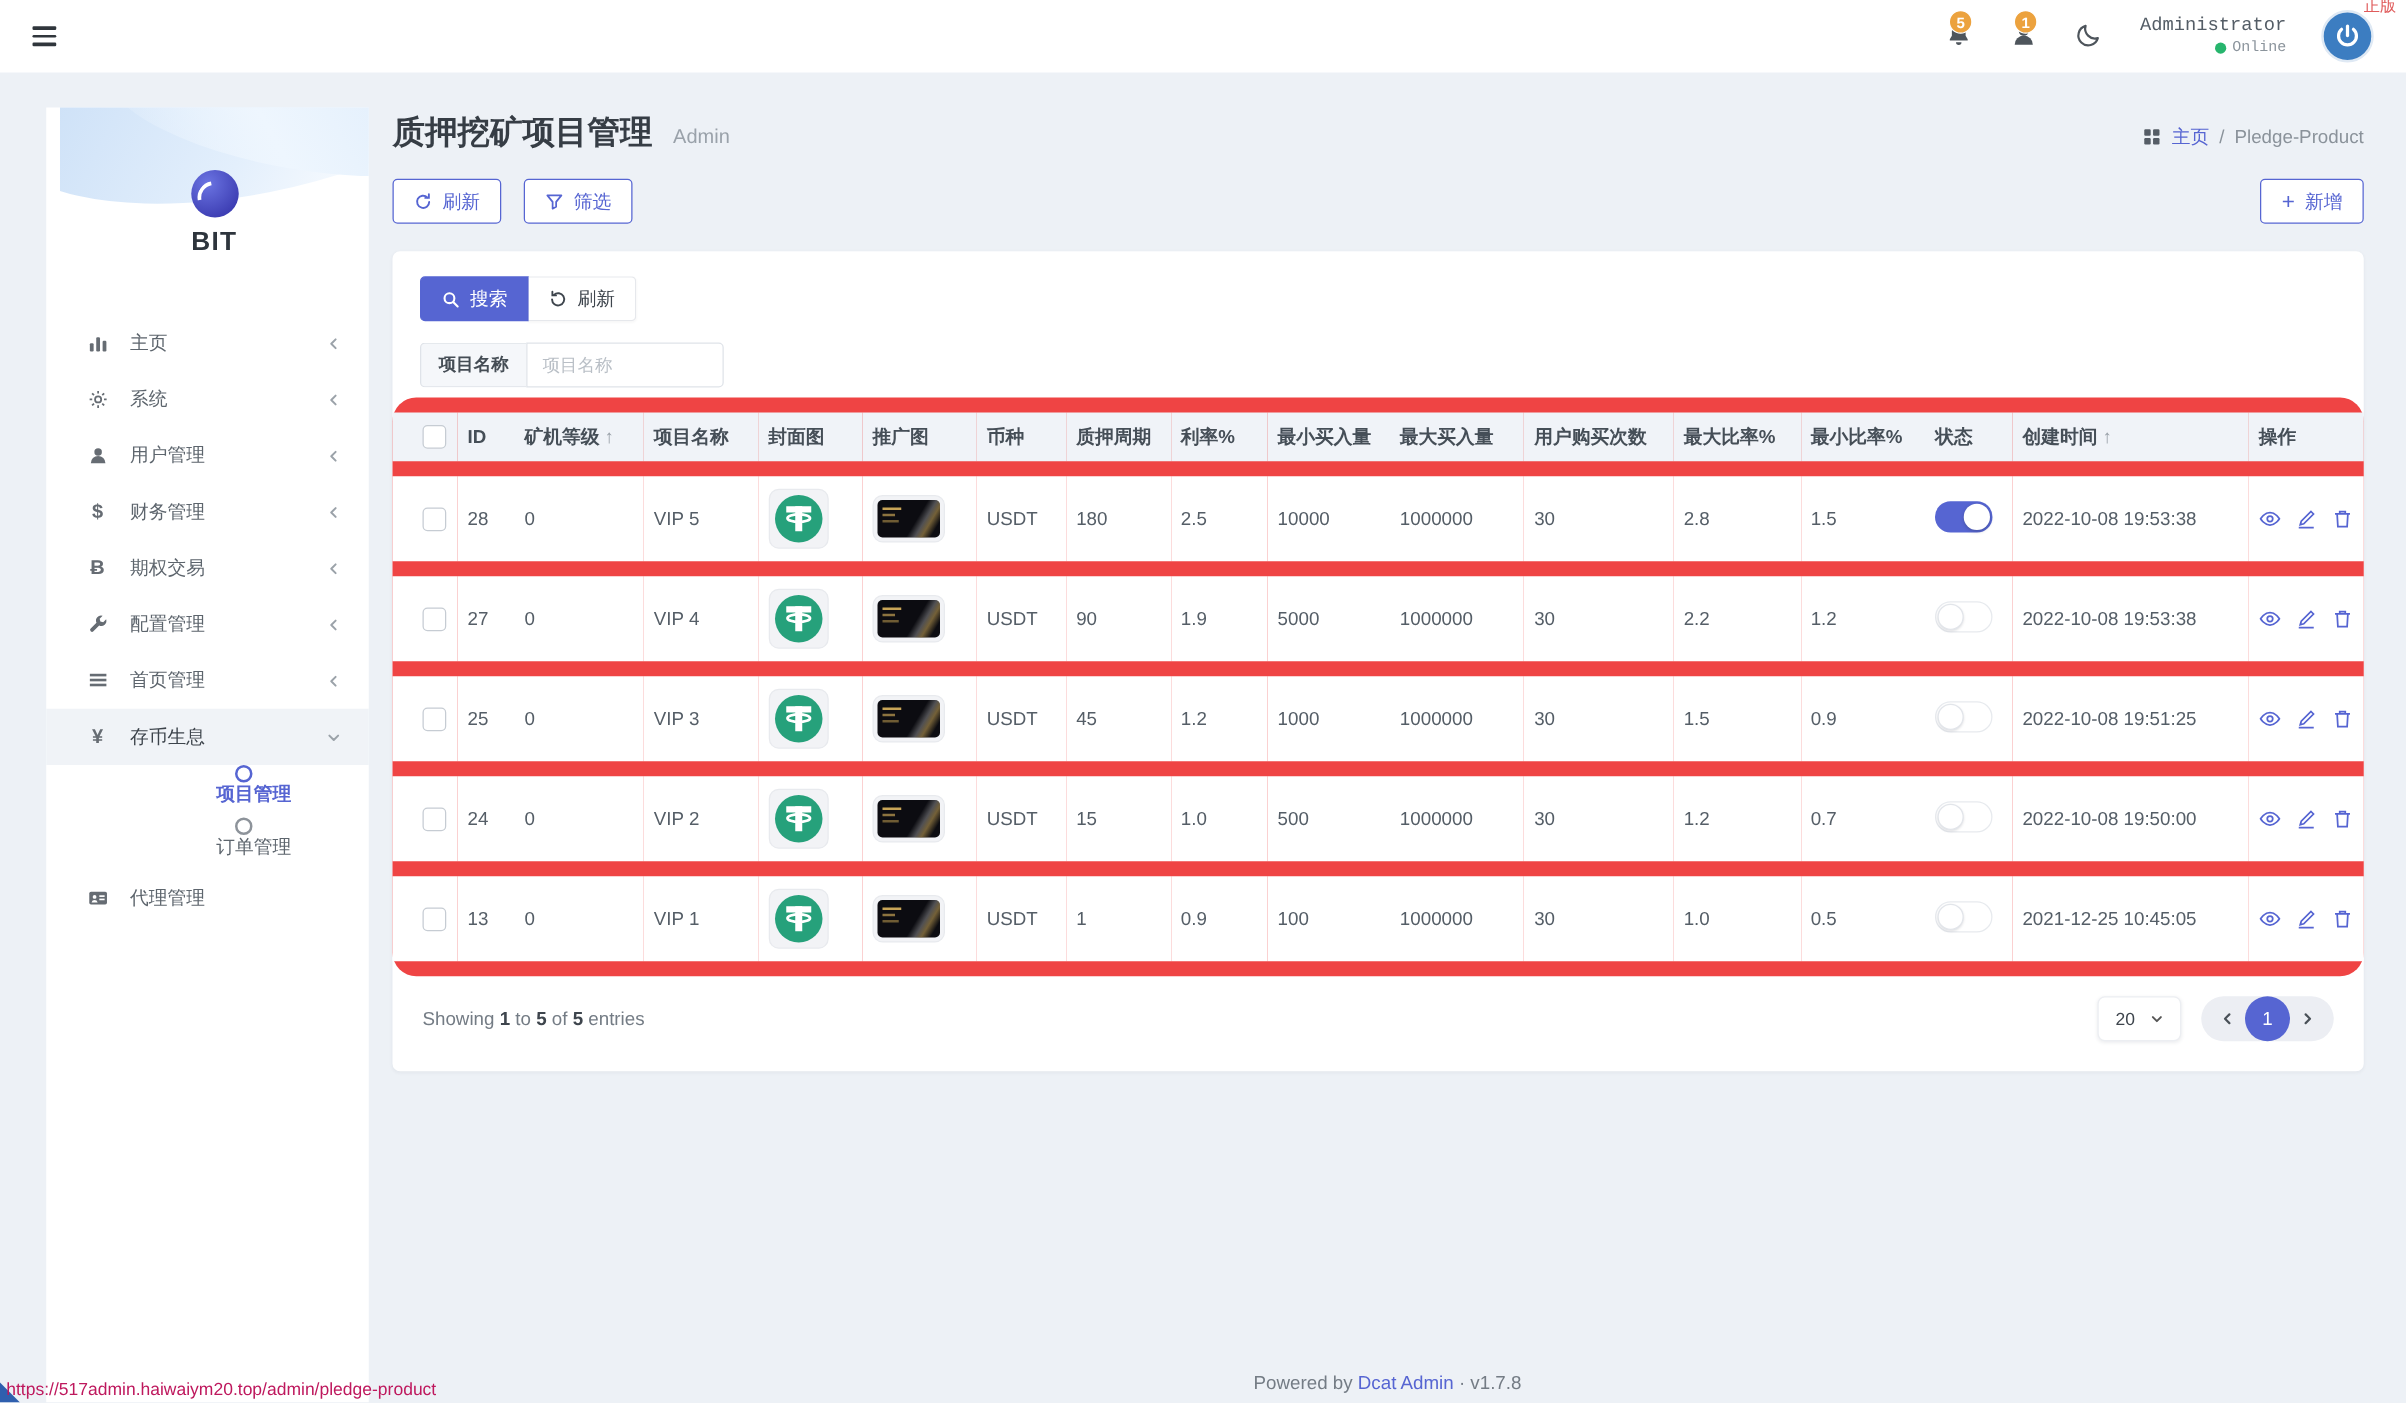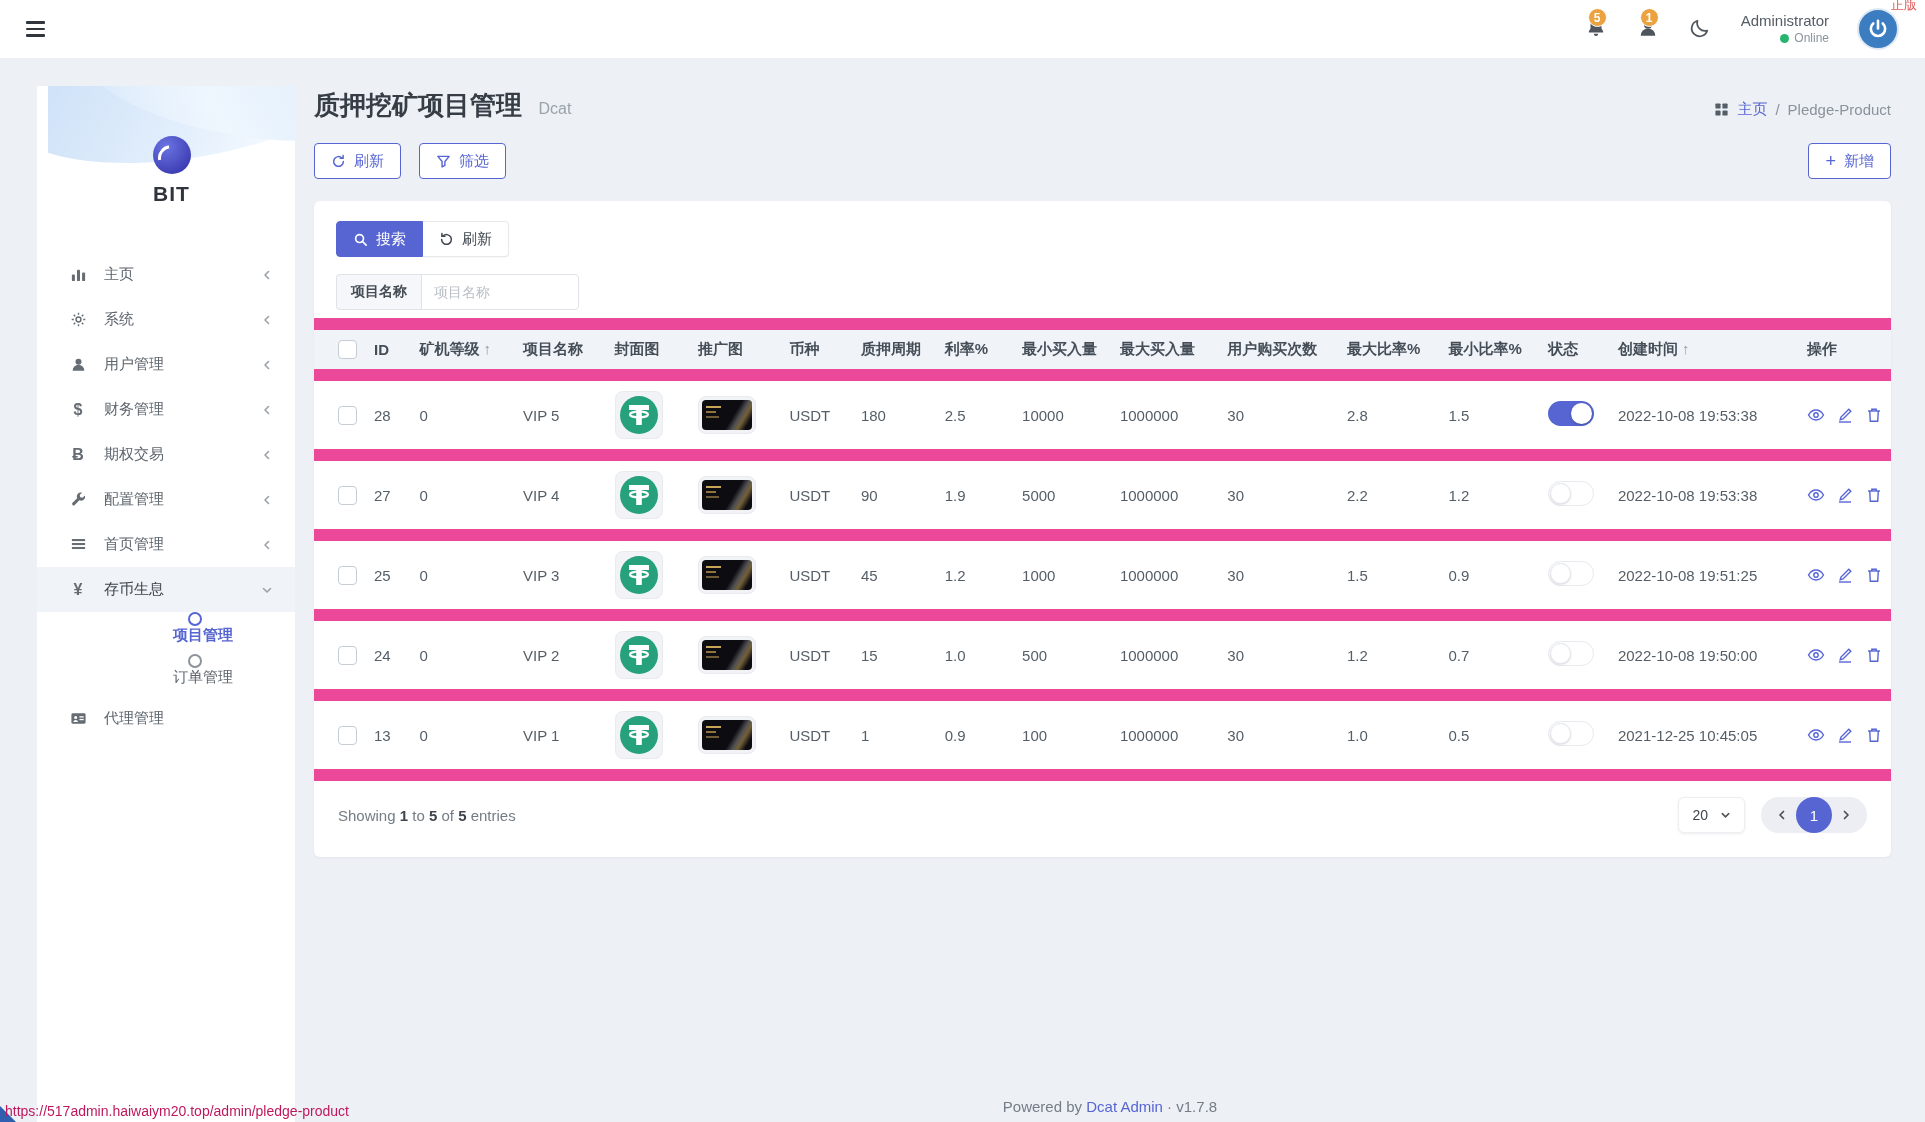--- a/index.html
+++ b/index.html
@@ -13,21 +13,21 @@
   .navbar { height:58px; background:#fff; display:flex; align-items:center;
     padding:0 26px; position:relative; z-index:3; }
   .ham { display:flex; flex-direction:column; gap:4px; cursor:pointer; }
   .ham span { width:19px; height:2.5px; background:#30363c; border-radius:1px; display:block; }
   .nav-right { margin-left:auto; display:flex; align-items:center; gap:28px; }
   .nav-icon { position:relative; color:#4e555c; width:24px; height:24px; cursor:pointer; }
   .nav-icon svg { width:22px; height:22px; }
   .badge { position:absolute; top:-9px; left:3px; background:#eca23e; color:#fff;
     font-size:12px; font-weight:bold; min-width:19px; height:19px; border-radius:50%;
     display:flex; align-items:center; justify-content:center; border:1px solid #fff; }
-  .user-meta { text-align:right; line-height:1.25; }
+  .user-meta { text-align:right; line-height:1.25;font-family:Liberation Mono, monospace; }
   .uname { font-size:15px; color:#545d66; }
   .ustatus { font-size:12px; color:#8b949c; display:flex; align-items:center; gap:5px; justify-content:flex-end; }
   .dot { width:9px; height:9px; border-radius:50%; background:#27b56d; display:inline-block; }
   .avatar { width:42px; height:42px; border-radius:50%; background:#3c7dc1; display:flex;
     align-items:center; justify-content:center; cursor:pointer; border:2px solid #dfe9f4; }
   .avatar svg { width:26px; height:26px; }
   .watermark { position:absolute; top:-4px; right:8px; color:#e05b5b; font-size:13px; }
   
   .layout { display:flex; height:1064px; }
   .sidebar { width:258px; margin-left:37px; margin-top:28px; background:#fff; height:1036px;
@@ -75,21 +75,21 @@
   .btn-primary { background:#5665d2; border:1px solid #5665d2; color:#fff; border-radius:4px 0 0 4px; }
   .btn-plain { background:#fff; border:1px solid #e6e8ec; border-left:none; color:#3e454d; border-radius:0 4px 4px 0; box-shadow:0 1px 2px rgba(0,0,0,.03); }
   .form-row { padding:17px 22px 20px; }
   .input-group { display:inline-flex; height:36px; }
   .ig-label { background:#f5f7fa; border:1px solid #dfe3e9; border-right:none; border-radius:4px 0 0 4px;
     padding:0 14px; display:flex; align-items:center; font-size:14px; font-weight:bold; color:#454d55; }
   .ig-input { width:158px; border:1px solid #dfe3e9; border-radius:0 4px 4px 0; padding:0 12px;
     font-size:14px; color:#454d55; outline:none; font-family:inherit; }
   .ig-input::placeholder { color:#b9bfc6; }
   
-  table { width:100%; border-collapse:separate; border-spacing:0 12px; background:#ec4899; margin-top:-12px; }
+  table { width:100%; border-collapse:separate; border-spacing:0 12px; background:#ef4444; margin-top:-12px;border-radius:19px; }
   thead th { font-size:15px; font-weight:bold; color:#454e57; text-align:left; padding:10px 8px;
     background:#f0f3f8; white-space:nowrap; }
   thead th:first-child { padding-left:24px; }
   .sort { color:#98a0a8; font-weight:normal; margin-left:4px; }
   tbody td { background:#fff; padding:10px 8px; font-size:15px; color:#555e67; vertical-align:middle; white-space:nowrap; }
   tbody td:first-child { padding-left:24px; }
   .cbx { width:19px; height:19px; border:1px solid #c6ccd3; border-radius:4px; background:#fff; cursor:pointer; }
   .img-frame { display:inline-flex; padding:3px; background:#f2f3f6; border:1px solid #e8eaee; border-radius:8px; }
   .tether { width:40px; height:40px; display:block; }
   .promo-card { width:50px; height:30px; background:#0c0c11; border-radius:4px; position:relative; overflow:hidden; }
@@ -303,21 +303,21 @@
           </span>
         <span>代理管理</span>
       </div>
     </nav>
   </aside>
 
   <main>
     <div class="page-head">
       <div class="title-wrap">
         <h1>质押挖矿项目管理</h1>
-        <span class="subtitle">Dcat</span>
+        <span class="subtitle">Admin</span>
       </div>
       <div class="breadcrumb">
         <span class="crumb-icon">
             <svg viewBox="0 0 16 16" fill="currentColor">
               <rect x="1.5" y="1.5" width="5.5" height="5.5" rx="1"></rect>
               <rect x="9" y="1.5" width="5.5" height="5.5" rx="1"></rect>
               <rect x="1.5" y="9" width="5.5" height="5.5" rx="1"></rect>
               <rect x="9" y="9" width="5.5" height="5.5" rx="1"></rect>
             </svg>
           </span>

